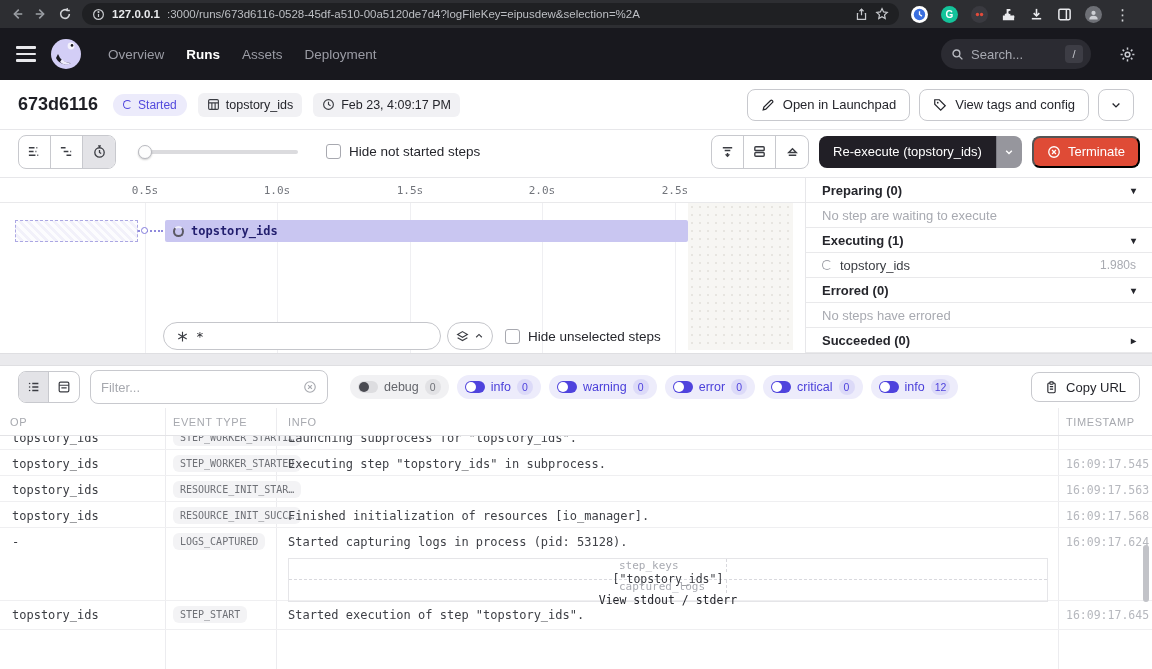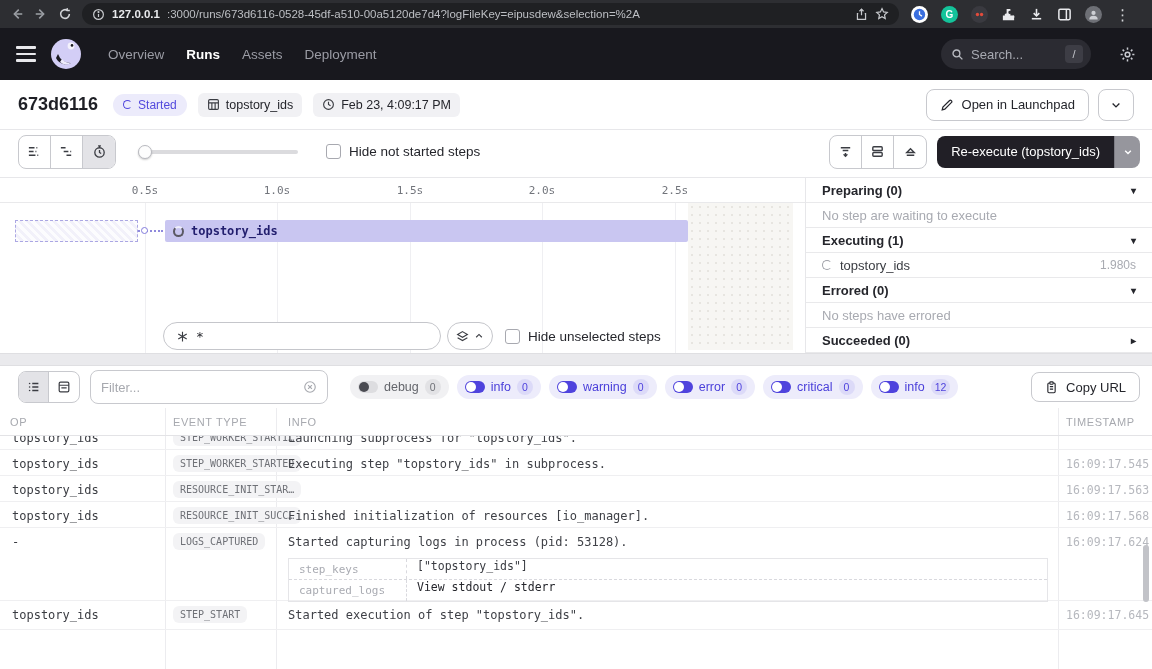--- a/index.html
+++ b/index.html
@@ -113,21 +113,21 @@
   .thead { height:28px; border-bottom:1px solid #E3E3E6; position:relative; }
   .th { position:absolute; top:8px; font-size:11px; letter-spacing:.6px; color:#A7A9AF; }
   .lrow { position:relative; border-bottom:1px solid #EFEFF1; }
   .cell-op { position:absolute; left:12px; top:7px; font-size:12px; color:#3A3C42; }
   .ebadge { position:absolute; left:173px; top:5px; background:#F3F3F5; border-radius:6px; padding:3px 7px; font-size:10px; color:#6F7177; white-space:nowrap; }
   .cell-info { position:absolute; left:288px; top:7px; font-size:12px; color:#3F4147; }
   .cell-ts { position:absolute; left:1066px; top:7px; font-size:11.5px; color:#B6B8BE; }
   .rowclip { height:14px; overflow:hidden; }
   .rowclip .inner { position:relative; height:26px; margin-top:-12px; }
   .metatable { position:absolute; left:288px; top:30px; width:760px; border:1px solid #E5E5E8; }
-  .mrow { display:flex; height:21px; border-bottom:1px dashed #D9D9DE; }
+  .mrow { display:flex; height:21px; align-items:center; border-bottom:1px dashed #D9D9DE;flex-direction:column; }
   .mrow:last-child { border-bottom:none; }
   .mkey { width:118px; padding:0 10px; font-size:11px; color:#A9ABB2; border-right:1px dashed #D9D9DE; height:100%; display:flex; align-items:center; }
   .mval { padding:0 10px; font-size:11.5px; color:#3A3C42; }
   .mval.link { color:#25262C; cursor:pointer; }
   .scrollthumb { position:absolute; left:1143px; top:545px; width:6px; height:57px; background:#C2C3C8; border-radius:3px; }
 </style>
 </head>
 <body>
 
 <div class="browser">
@@ -279,20 +279,29 @@
   </span>
   <div class="hdr-actions">
     <button class="btn">
       <span>
           <svg width="14" height="14" viewBox="0 0 16 16" fill="none" stroke="#25262C" stroke-width="1.4">
             <path d="M2.5 13.5 L3.3 10.5 L11 2.8 A1.2 1.2 0 0 1 12.7 2.8 L13.2 3.3 A1.2 1.2 0 0 1 13.2 5 L5.5 12.7 Z"></path>
           </svg>
         </span>
       <span>Open in Launchpad</span>
     </button>
+    <button class="btn">
+      <span>
+          <svg width="14" height="14" viewBox="0 0 16 16" fill="none" stroke="#25262C" stroke-width="1.4">
+            <path d="M2 2 H7.2 L14 8.8 L8.8 14 L2 7.2 Z"></path>
+            <circle cx="5.4" cy="5.4" r="1" fill="#25262C" stroke="none"></circle>
+          </svg>
+        </span>
+      <span>View tags and config</span>
+    </button>
     <button class="btn sq">
         <span>
           <svg width="12" height="12" viewBox="0 0 16 16" fill="none" stroke="#25262C" stroke-width="1.8">
             <path d="M3.5 6 L8 10.5 L12.5 6"></path>
           </svg>
         </span>
       </button>
   </div>
 </div>
 
@@ -351,20 +360,29 @@
         </span>
     </div>
     <div class="splitbtn">
       <span class="main">Re-execute (topstory_ids)</span>
       <span class="caret">
           <svg width="10" height="10" viewBox="0 0 16 16" fill="none" stroke="#fff" stroke-width="2.2">
             <path d="M3.5 6 L8 10.5 L12.5 6"></path>
           </svg>
         </span>
     </div>
+    <button class="btn-terminate">
+      <span>
+          <svg width="14" height="14" viewBox="0 0 16 16" fill="none" stroke="#fff" stroke-width="1.5">
+            <circle cx="8" cy="8" r="6"></circle>
+            <path d="M5.8 5.8 L10.2 10.2 M10.2 5.8 L5.8 10.2"></path>
+          </svg>
+        </span>
+      <span>Terminate</span>
+    </button>
   </div>
 </div>
 
 <div class="split">
   <div class="gantt">
     <div class="axis mono">
       <span class="tick" style="left:145px;">0.5s</span>
       <span class="tick" style="left:277px;">1.0s</span>
       <span class="tick" style="left:410px;">1.5s</span>
       <span class="tick" style="left:542px;">2.0s</span>

